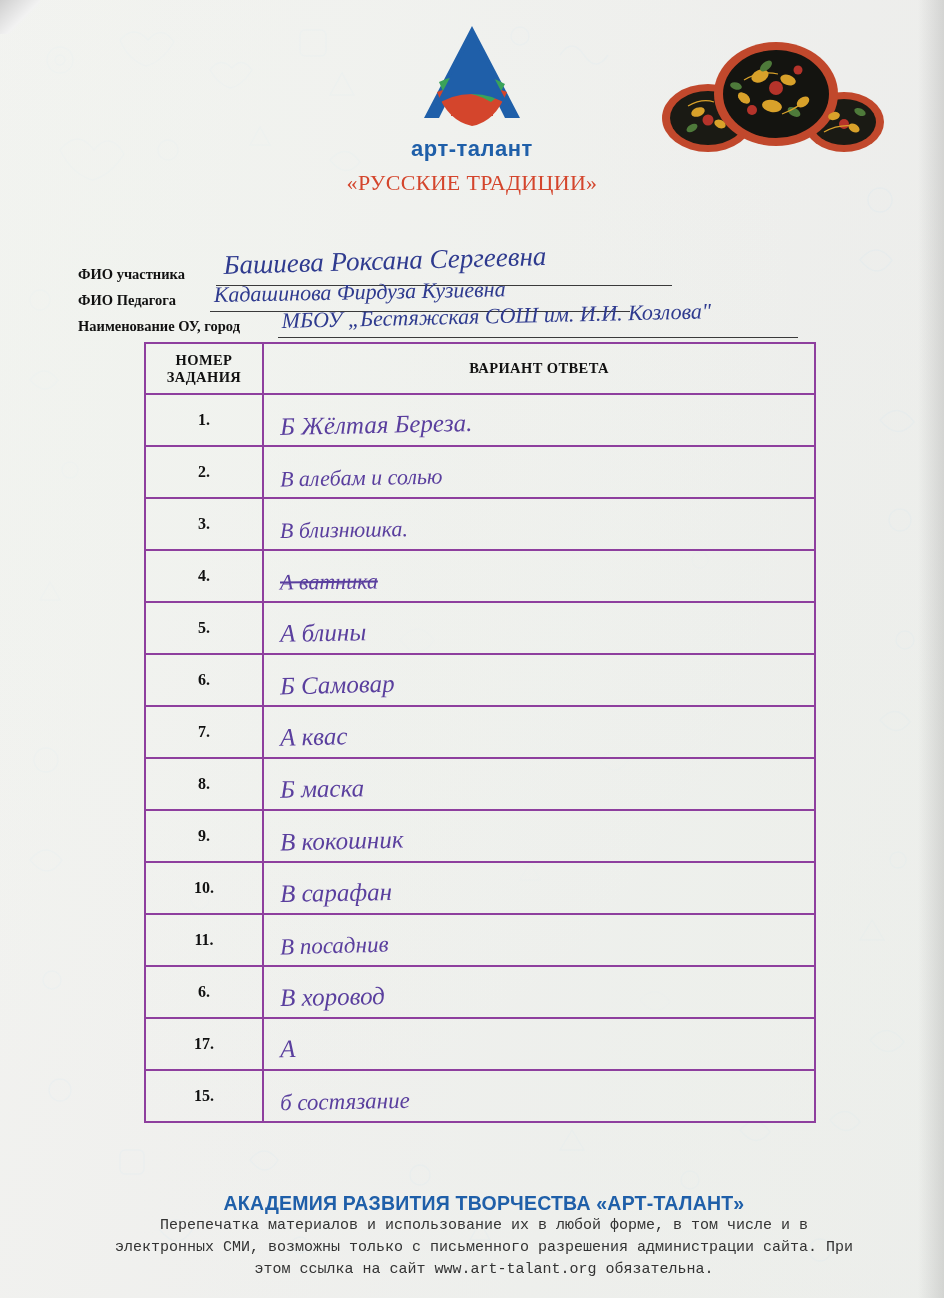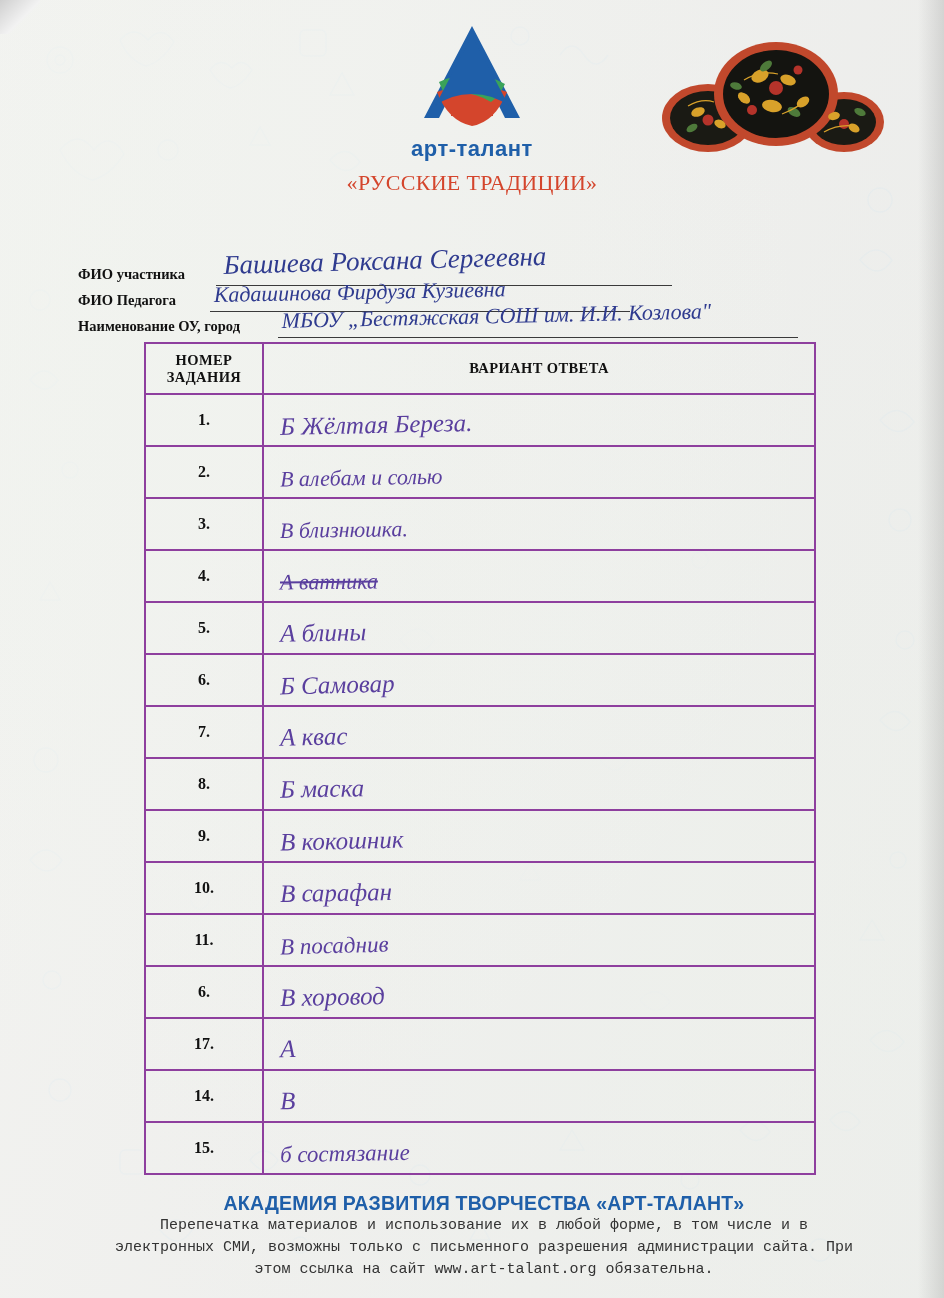--- a/index.html
+++ b/index.html
@@ -434,26 +434,20 @@
             <span class="ans-hand" style="transform: rotate(-1.2deg);">В хоровод</span>
           </td>
         </tr>
         <tr>
           <td class="num">17.</td>
           <td class="ans">
             <span class="ans-hand" style="transform: rotate(-1deg);">А</span>
           </td>
         </tr>
         <tr>
-          <td class="num">14.</td>
-          <td class="ans">
-            <span class="ans-hand" style="transform: rotate(-1deg);">В</span>
-          </td>
-        </tr>
-        <tr>
           <td class="num">15.</td>
           <td class="ans">
             <span class="ans-hand" style="font-size:23px; transform: rotate(-1.1deg);">б состязание</span>
           </td>
         </tr>
       </tbody>
     </table>
   </div>
 
   <div class="footer">

